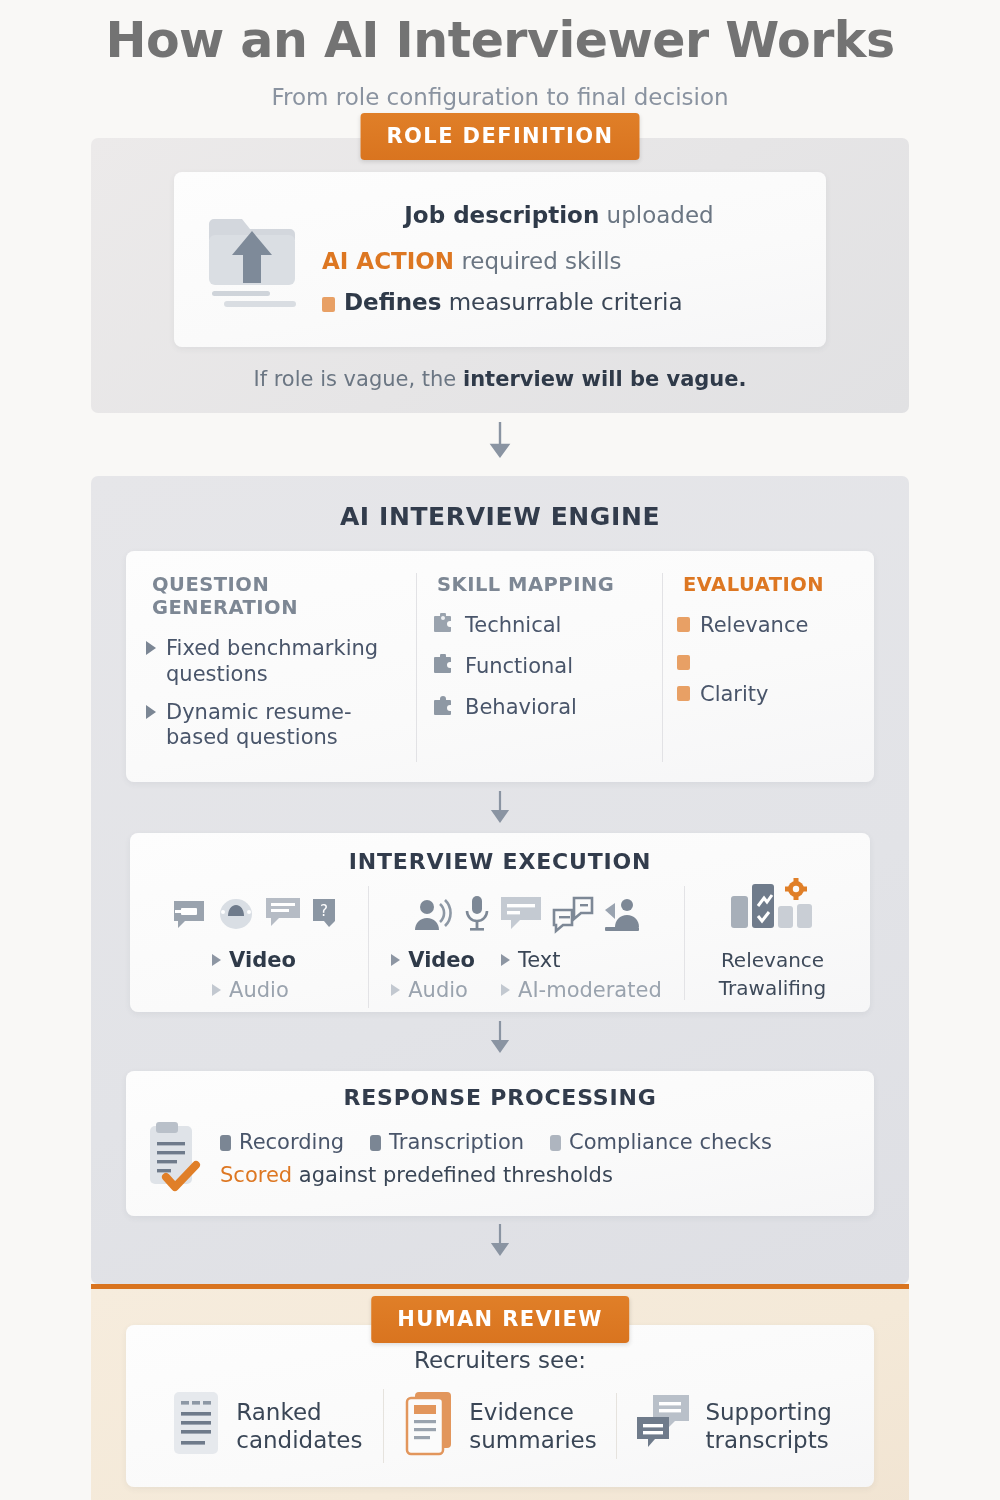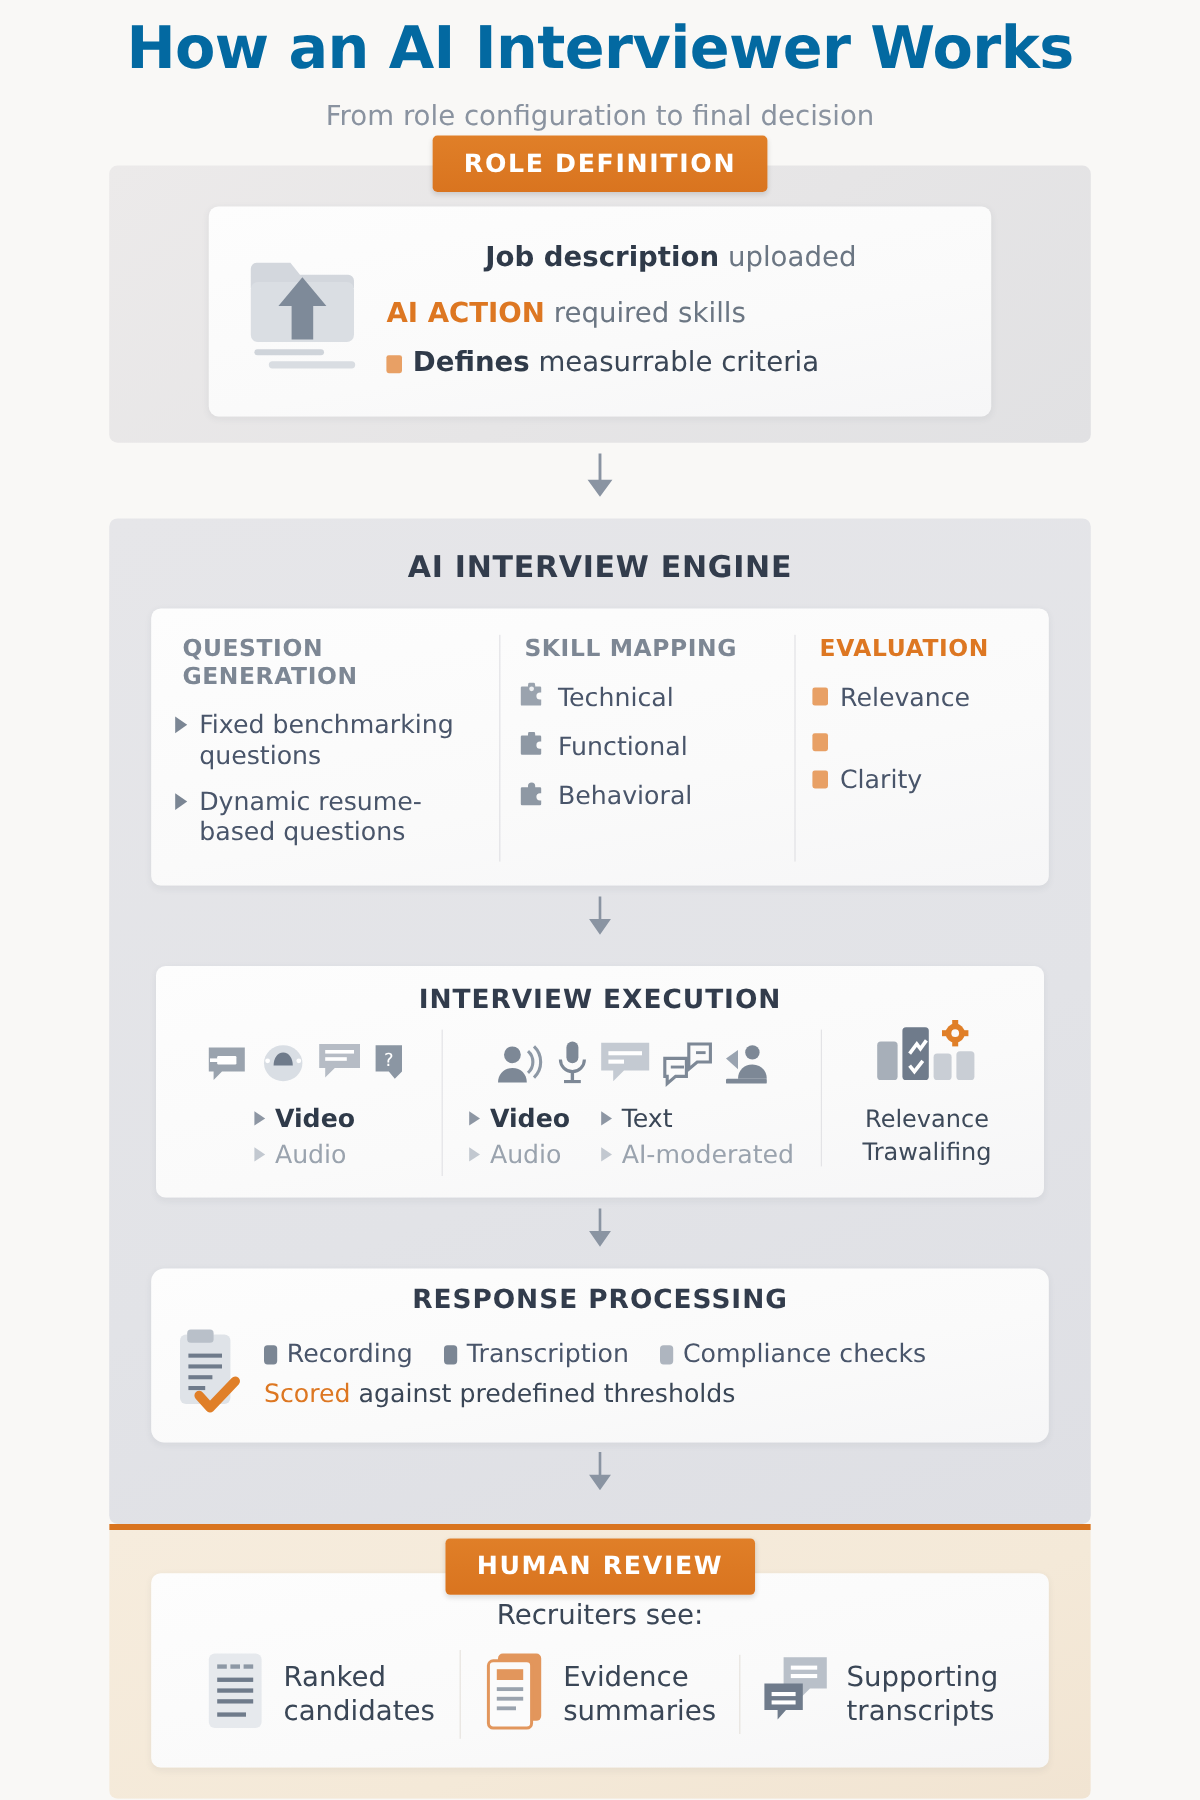--- a/index.html
+++ b/index.html
@@ -9,21 +9,21 @@
     font-family:"DejaVu Sans", sans-serif;
     color:#3a4656;
     position:relative;
     overflow:hidden;
   }
 
   
   .header { text-align:center; padding-top:14px; }
   .title {
     font-size:49px; font-weight:700; letter-spacing:-0.5px;
-    color:#0369a1; line-height:1.1;
+    color:#737373; line-height:1.1;
   }
   .subtitle {
     font-size:23px; color:#8a93a0; margin-top:16px; font-weight:400;
   }
 
   
   .panel { position:relative; margin:0 auto; width:818px; }
 
   .panel-role {
     background:linear-gradient(145deg,#eceaea 0%,#e6e5e6 55%,#e1e1e3 100%);
@@ -97,40 +97,40 @@
   .li .lbl { padding-top:1px; }
   .tri {
     width:0; height:0; border-left:10px solid #7b8694;
     border-top:7px solid transparent; border-bottom:7px solid transparent;
     margin-top:6px; flex:0 0 auto;
   }
   .sq { width:13px; height:15px; background:#e8a065; border-radius:2px; margin-top:5px; flex:0 0 auto; }
   .pz { flex:0 0 auto; margin-top:1px; }
 
   
-  .exec-card { width:740px; padding:16px 10px 18px; margin-top:24px; }
+  .exec-card { width:740px; padding:16px 10px 4px; margin-top:8px; }
   .exec-title { text-align:center; font-size:22px; font-weight:700; letter-spacing:.8px; color:#323c4c; margin-bottom:12px; }
   .exec-row { display:flex; align-items:flex-start; }
   .exec-g { padding:0 12px; }
   .exec-g + .exec-g { border-left:1px solid #e3e3e6; }
   .g1 { flex:0 0 228px; }
   .g2 { flex:1; }
   .g3 { flex:0 0 176px; text-align:center; }
   .ico-row { display:flex; align-items:flex-end; justify-content:center; gap:7px; height:52px; margin-bottom:10px; }
   .opts { display:flex; gap:26px; justify-content:center; }
   .opt-col { }
   .opt { display:flex; align-items:center; gap:8px; font-size:21px; margin-bottom:6px; }
   .opt.strong { font-weight:700; color:#2f3a49; }
   .opt.dim { color:#9aa3ae; }
   .tri-s { width:0;height:0;border-left:9px solid #8d96a3;border-top:6.5px solid transparent;border-bottom:6.5px solid transparent; flex:0 0 auto;}
   .tri-s.light { border-left-color:#c2c8d0; }
   .g3-label { font-size:20px; color:#3e4a5a; line-height:1.2; margin-top:4px; }
 
   
-  .resp-card { width:748px; padding:14px 18px 18px; margin-top:16px;border-radius:11px; }
+  .resp-card { width:748px; padding:14px 18px 18px; margin-top:16px; }
   .resp-title { text-align:center; font-size:22px; font-weight:700; letter-spacing:.8px; color:#323c4c; margin-bottom:10px; }
   .resp-row { display:flex; align-items:center; gap:14px; }
   .resp-right { flex:1; }
   .resp-tags { display:flex; gap:26px; align-items:center; font-size:21px; color:#49556a; }
   .dotb { width:11px;height:16px;background:#7b8694;border-radius:3px 3px 3px 3px; flex:0 0 auto; display:inline-block; margin-right:8px; vertical-align:-2px;}
   .resp-sub { text-align:left; font-size:21px; margin-top:9px; color:#3a4656; }
 
   
   .hr-card { width:748px; padding:22px 24px 24px; margin-top:6px; }
   .hr-top { text-align:center; font-size:23px; color:#3a4656; margin-bottom:16px; }
@@ -168,20 +168,23 @@
       </div>
       <div class="role-line l2">
         <span class="accent">AI ACTION</span><span class="muted"> required skills</span>
       </div>
       <div class="role-line">
         <span class="sq-bullet"></span><span class="bold">Defines</span><span style="color:#3a4656"> measurrable criteria</span>
       </div>
     </div>
   </div>
 
+  <div class="role-note">
+    <span>If role is vague, the </span><span class="bold">interview will be vague.</span>
+  </div>
 </div>
 
 <div class="arrow">
   <svg width="24" height="40" viewBox="0 0 24 40">
       <path d="M12 2v26M12 36l-8-11h16z" stroke="#8a94a2" stroke-width="2.4" fill="#8a94a2"></path>
     </svg>
 </div>
 
 <div class="panel panel-engine">
   <div class="engine-title">AI INTERVIEW ENGINE</div>

